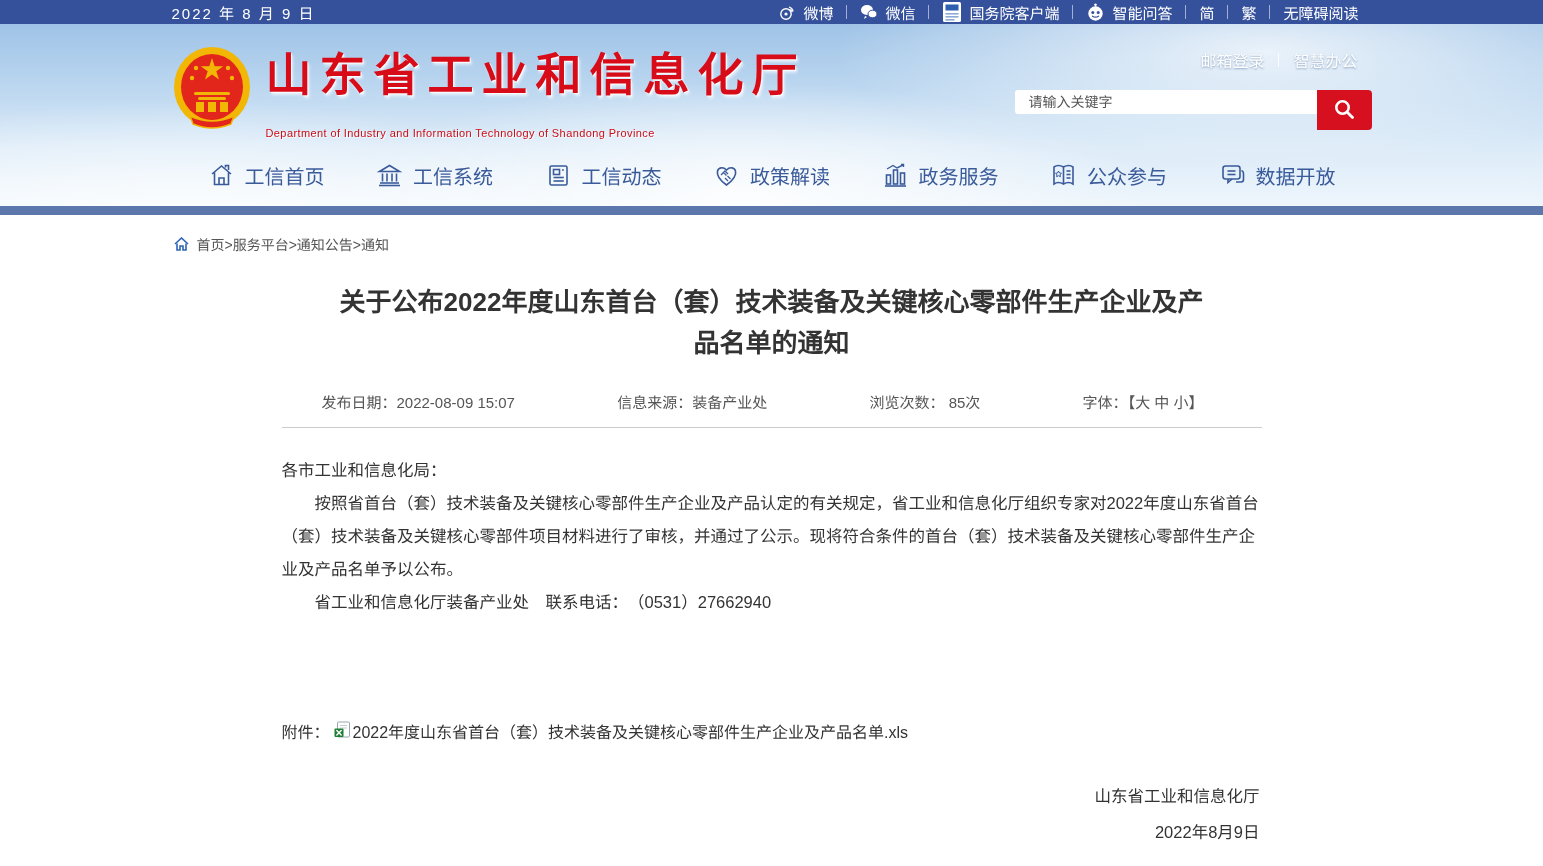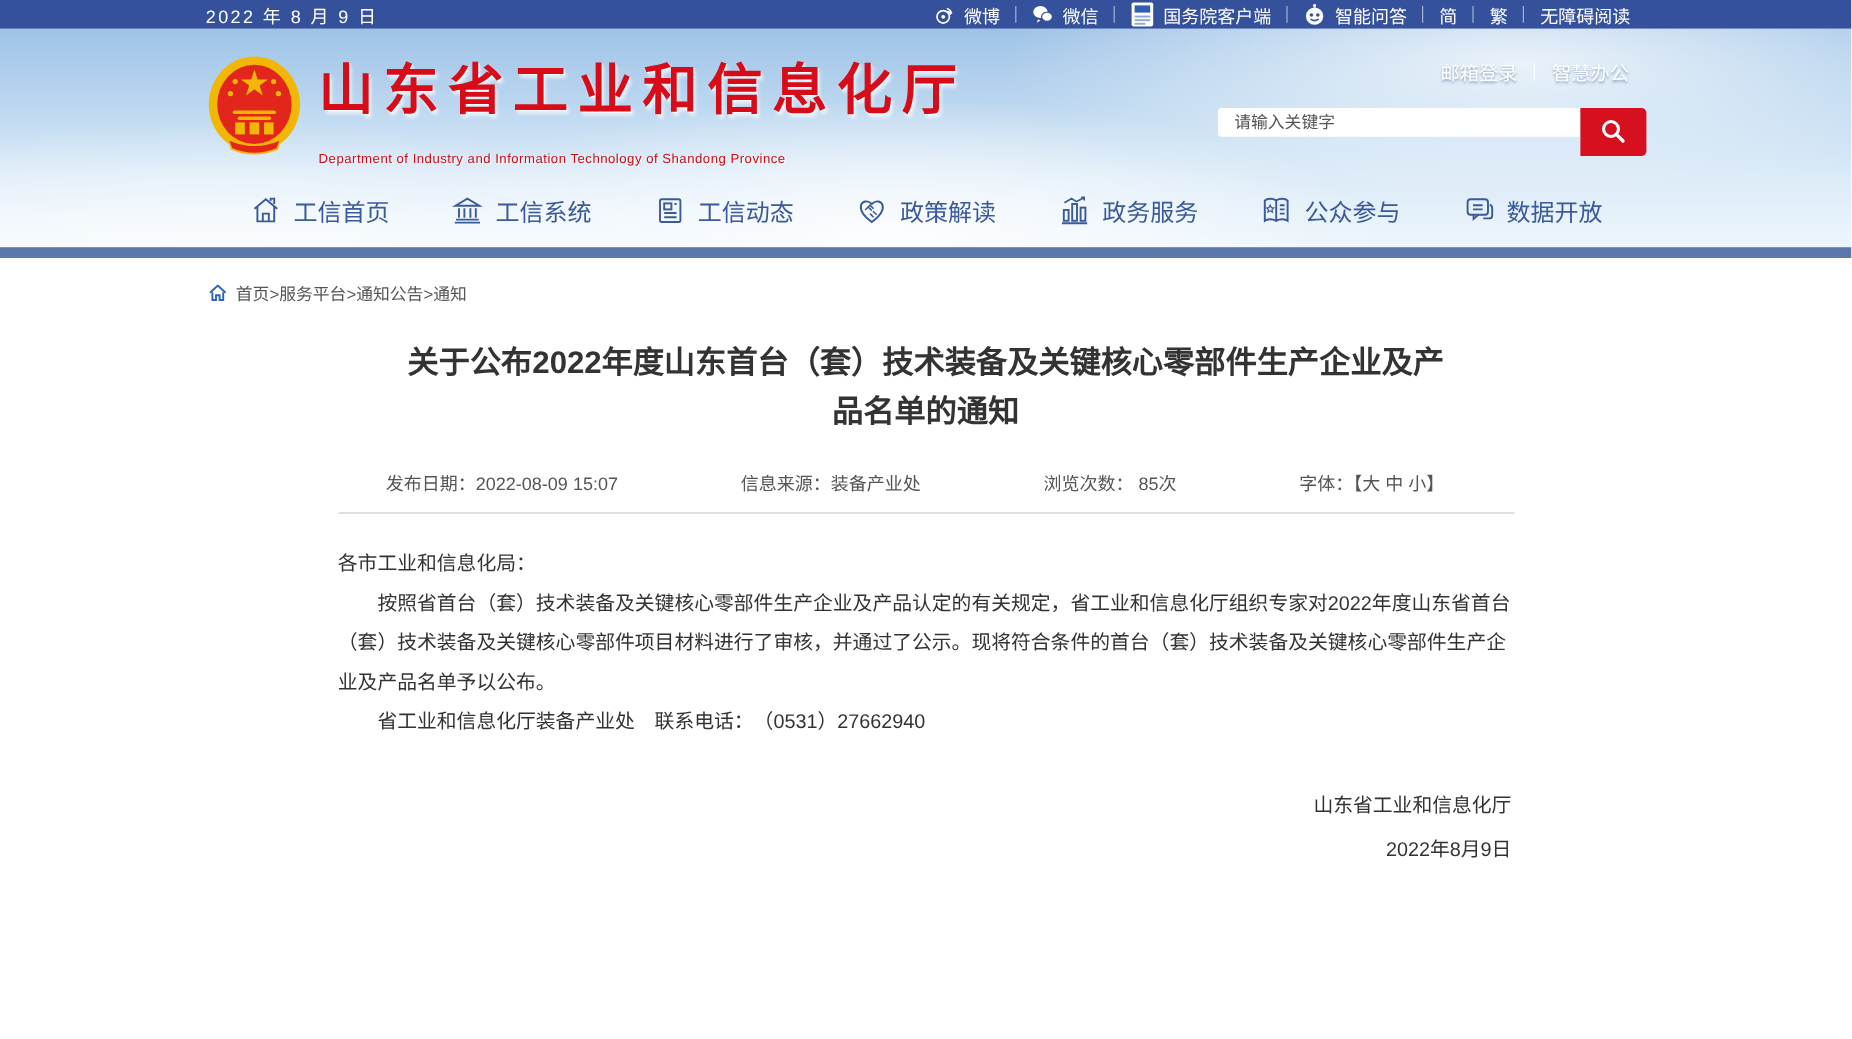--- a/index.html
+++ b/index.html
@@ -299,20 +299,33 @@
         </span>
       </div>
       <div class="meta-divider"></div>
 
       <div class="body-text">
         <p class="p-first">各市工业和信息化局：</p>
         <p class="p-indent">按照省首台（套）技术装备及关键核心零部件生产企业及产品认定的有关规定，省工业和信息化厅组织专家对2022年度山东省首台（套）技术装备及关键核心零部件项目材料进行了审核，并通过了公示。现将符合条件的首台（套）技术装备及关键核心零部件生产企业及产品名单予以公布。</p>
         <p class="p-indent">省工业和信息化厅装备产业处　联系电话：　（0531）27662940</p>
       </div>
 
+      <div class="attachment">
+        <span class="att-label">附件：</span>
+        <span>
+          <svg width="16" height="17" viewBox="0 0 16 17">
+              <rect x="3.5" y="1" width="12" height="15" rx="1" fill="#fff" stroke="#9aa7b0" stroke-width="1"></rect>
+              <line x1="6" y1="4.5" x2="13" y2="4.5" stroke="#c2ccd3" stroke-width="1"></line>
+              <line x1="6" y1="7" x2="13" y2="7" stroke="#c2ccd3" stroke-width="1"></line>
+              <rect x="0.5" y="7.5" width="9" height="8.5" rx="1" fill="#1e7e34"></rect>
+              <path d="M2.8 9.5 l4.4 4.5 M7.2 9.5 l-4.4 4.5" stroke="#fff" stroke-width="1.4" stroke-linecap="round"></path>
+            </svg>
+        </span>
+        <span class="att-file">2022年度山东省首台（套）技术装备及关键核心零部件生产企业及产品名单.xls</span>
+      </div>
 
       <div class="signature">
         <div>山东省工业和信息化厅</div>
         <div>2022年8月9日</div>
       </div>
     </div>
   </div>
 </div>
 
 </body></html>

